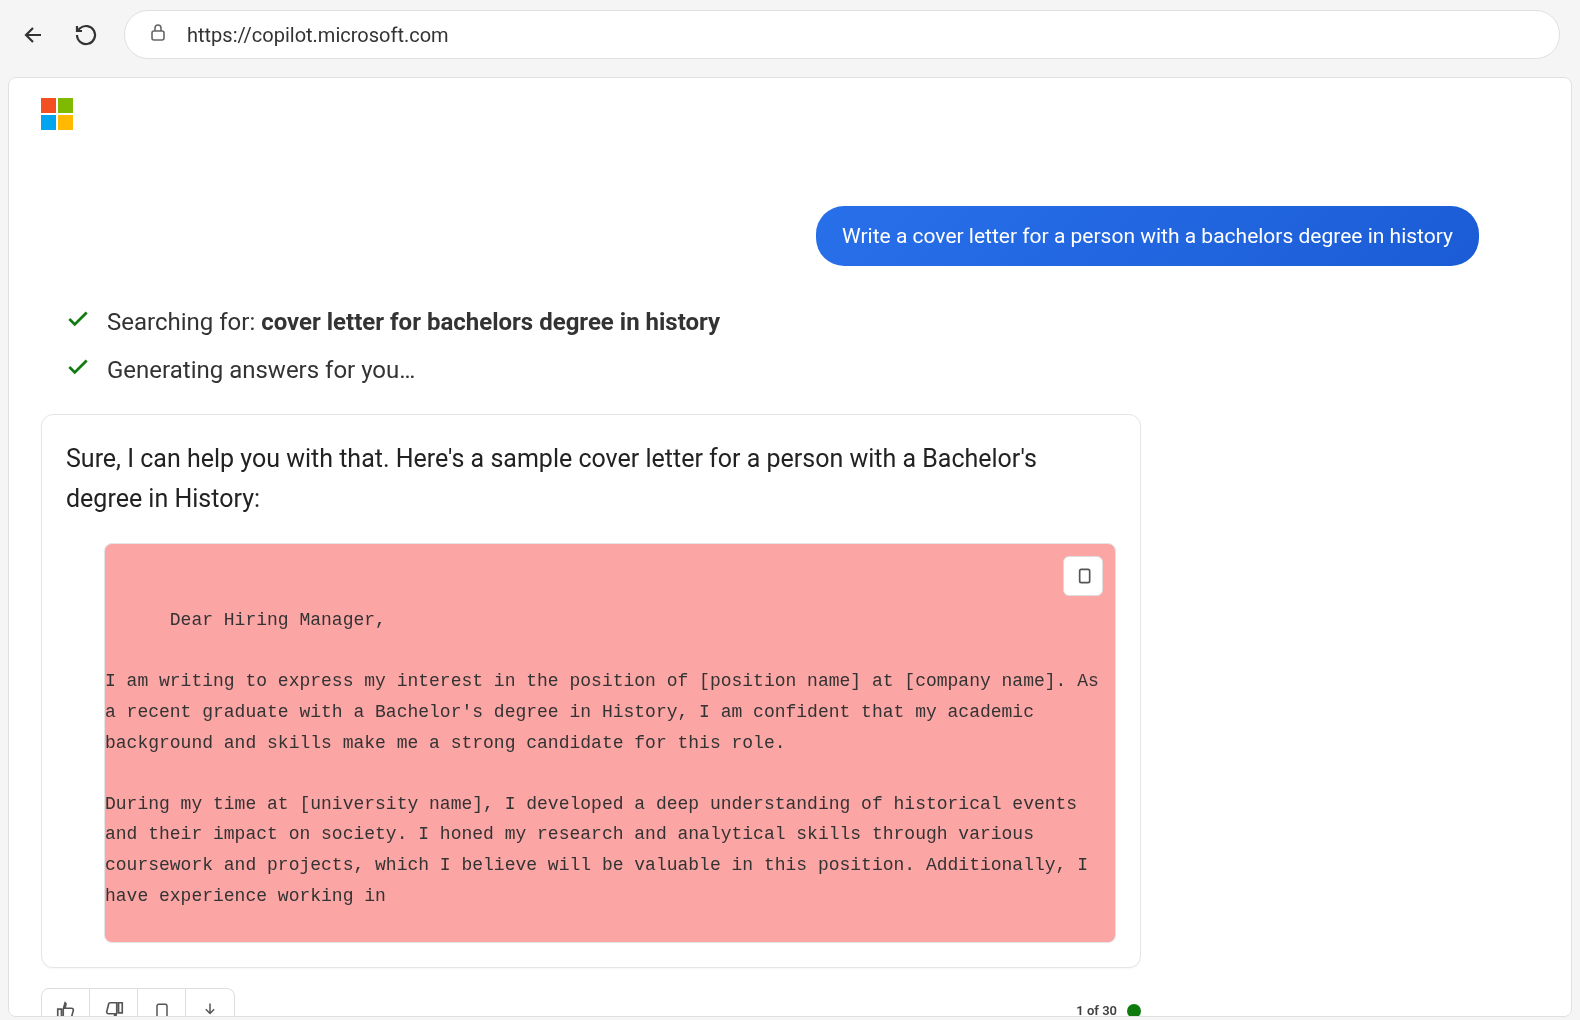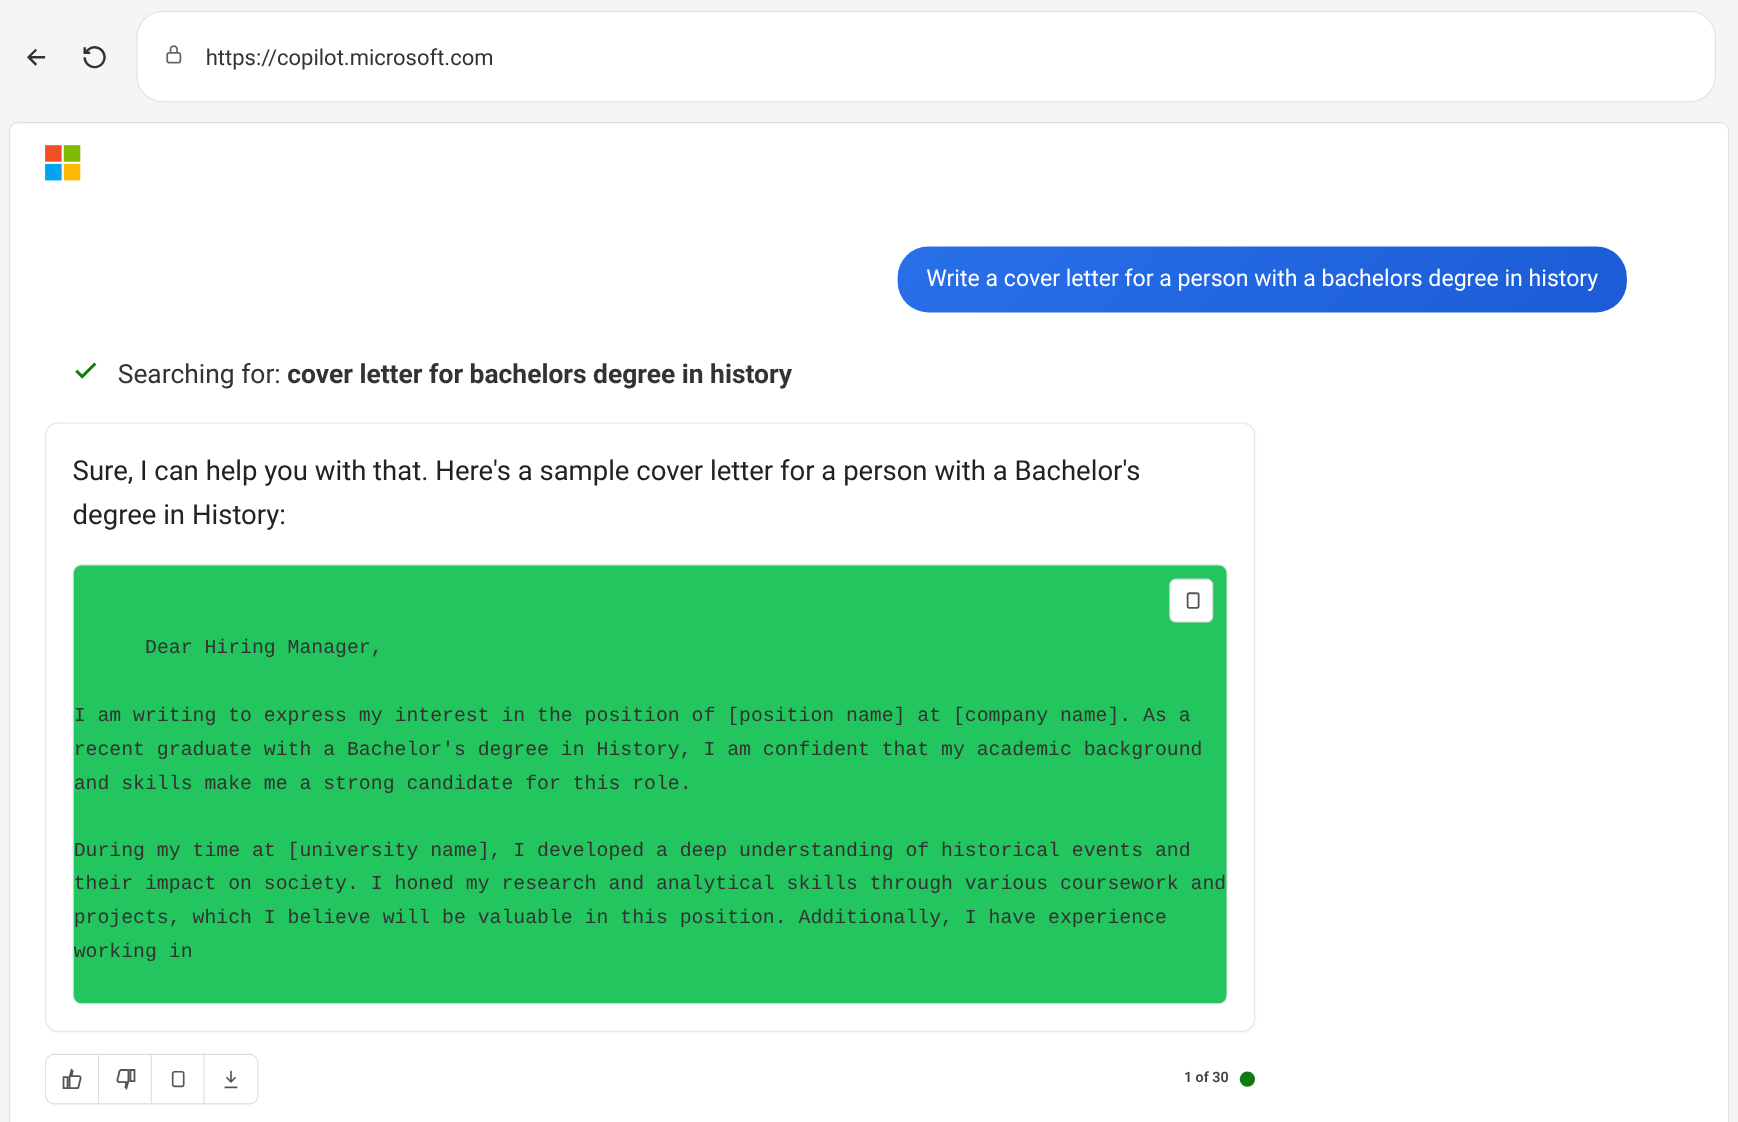--- a/index.html
+++ b/index.html
@@ -24,21 +24,21 @@
       align-items: center;
       justify-content: center;
       cursor: pointer;
       color: #333;
     }
     .url-bar {
       flex: 1;
       background: white;
       border: 1px solid #e0e0e0;
       border-radius: 24px;
-      padding: 28px 24px;
+      padding: 11px 24px;
       display: flex;
       align-items: center;
       gap: 20px;
       font-size: 20px;
       color: #333;
     }
     .lock-icon {
       color: #666;
     }
     .main-container {
@@ -70,20 +70,21 @@
       margin-bottom: 40px;
       margin-right: 60px;
     }
     .user-bubble {
       background: linear-gradient(135deg, #2870ea, #1b5cd6);
       color: white;
       padding: 18px 26px;
       border-radius: 28px;
       font-size: 21px;
       max-width: 80%;
+      margin-top: 16px;
     }
     .status-line {
       display: flex;
       align-items: center;
       gap: 16px;
       margin-bottom: 16px;
       margin-left: 24px;
       font-size: 24px;
       color: #333;
     }
@@ -103,29 +104,30 @@
       max-width: 1100px;
       box-shadow: 0 1px 2px rgba(0,0,0,0.04);
     }
     .response-intro {
       font-size: 25px;
       line-height: 1.6;
       color: #222;
       margin-bottom: 24px;
     }
     .code-block {
-      background: #22c55e;
+      background: #fca5a5;
       border: 1px solid #e5e5e5;
       border-radius: 8px;
       font-family: "Consolas", "Courier New", monospace;
       font-size: 18px;
       line-height: 1.7;
       color: #333;
       position: relative;
       white-space: pre-wrap;
+      margin-left: 38px;
     }
     .copy-button {
       position: absolute;
       top: 12px;
       right: 12px;
       width: 40px;
       height: 40px;
       background: white;
       border: 1px solid #ddd;
       border-radius: 6px;
@@ -216,20 +218,28 @@
     <span class="check-icon">
       <svg width="26" height="26" viewBox="0 0 24 24" fill="none" stroke="currentColor" stroke-width="2.5">
           <path d="M4 12l5 5L20 6"></path>
         </svg>
     </span>
     <span>
       <span class="status-label">Searching for: </span><span class="status-bold">cover letter for bachelors degree in history</span>
     </span>
   </div>
 
+  <div class="status-line">
+    <span class="check-icon">
+      <svg width="26" height="26" viewBox="0 0 24 24" fill="none" stroke="currentColor" stroke-width="2.5">
+          <path d="M4 12l5 5L20 6"></path>
+        </svg>
+    </span>
+    <span>Generating answers for you…</span>
+  </div>
 
   <div class="response-card">
     <div class="response-intro">Sure, I can help you with that. Here's a sample cover letter for a person with a Bachelor's degree in History:</div>
     <div class="code-block">
       <div class="copy-button">
         <svg width="20" height="20" viewBox="0 0 24 24" fill="none" stroke="currentColor" stroke-width="2">
             <rect x="8" y="4" width="12" height="16" rx="2"></rect>
             <path d="M4 8v12a2 2 0 0 0 2 2h10" opacity="0"></path>
           </svg>
       </div>

